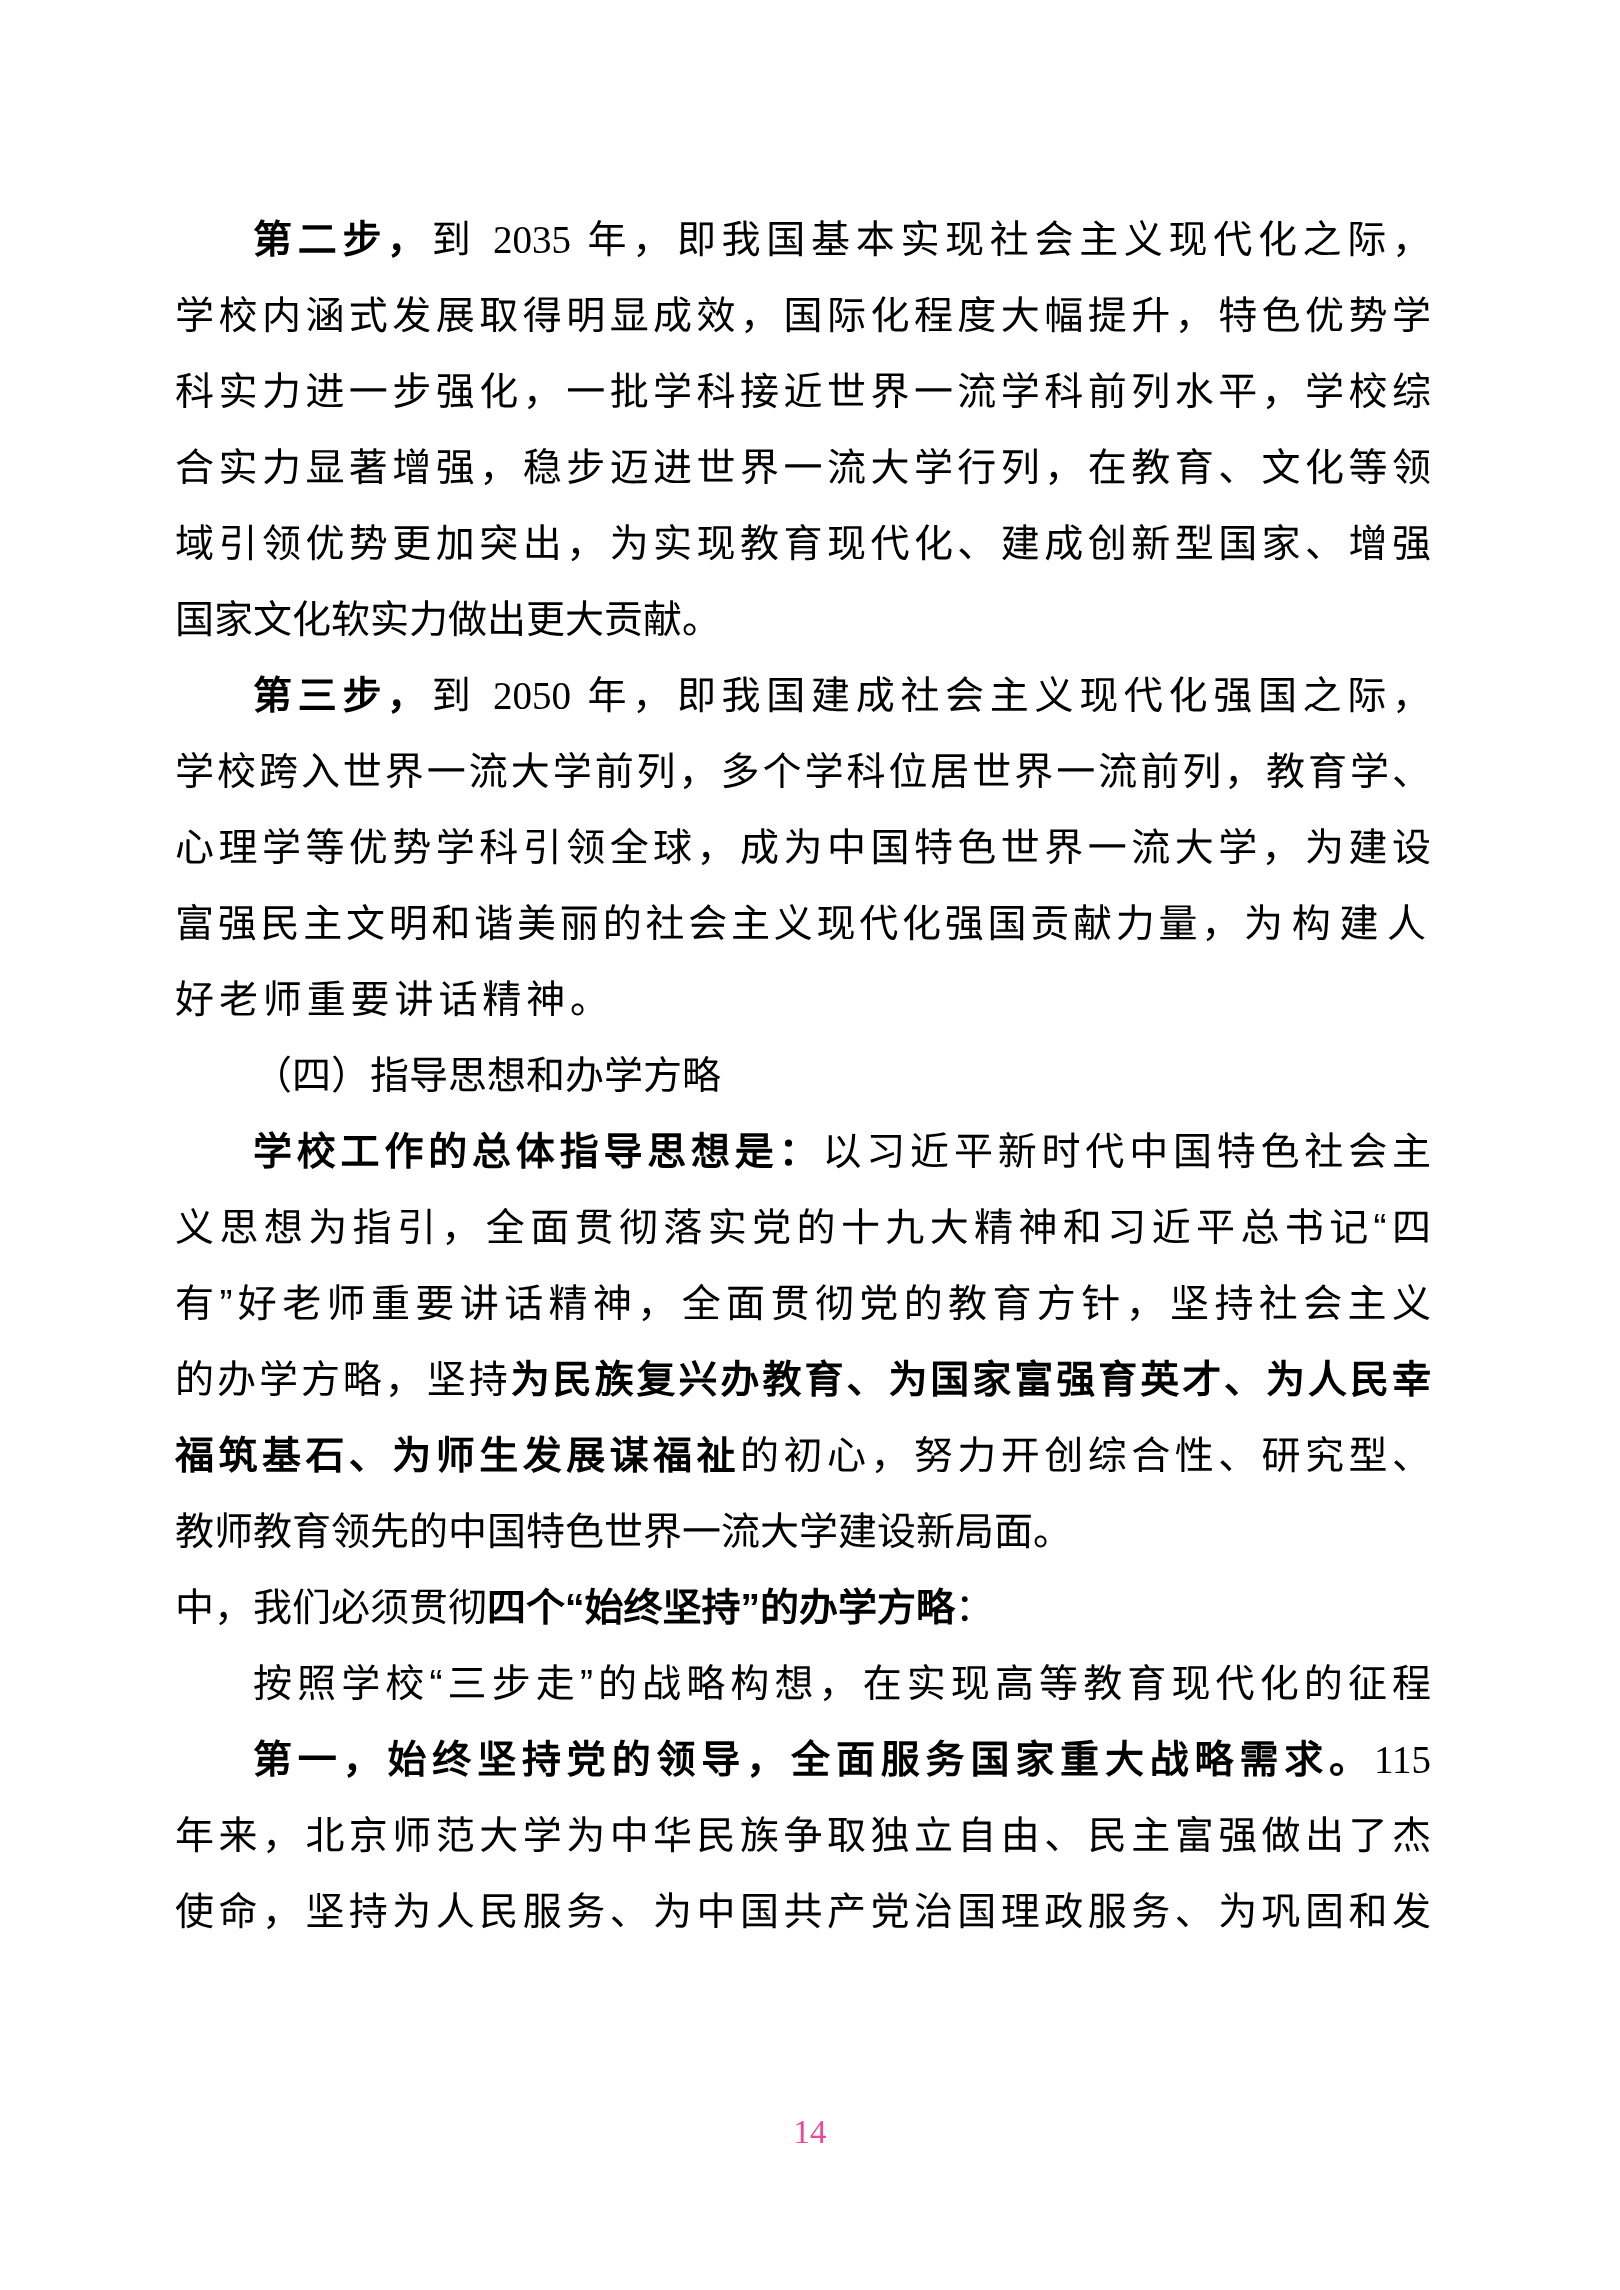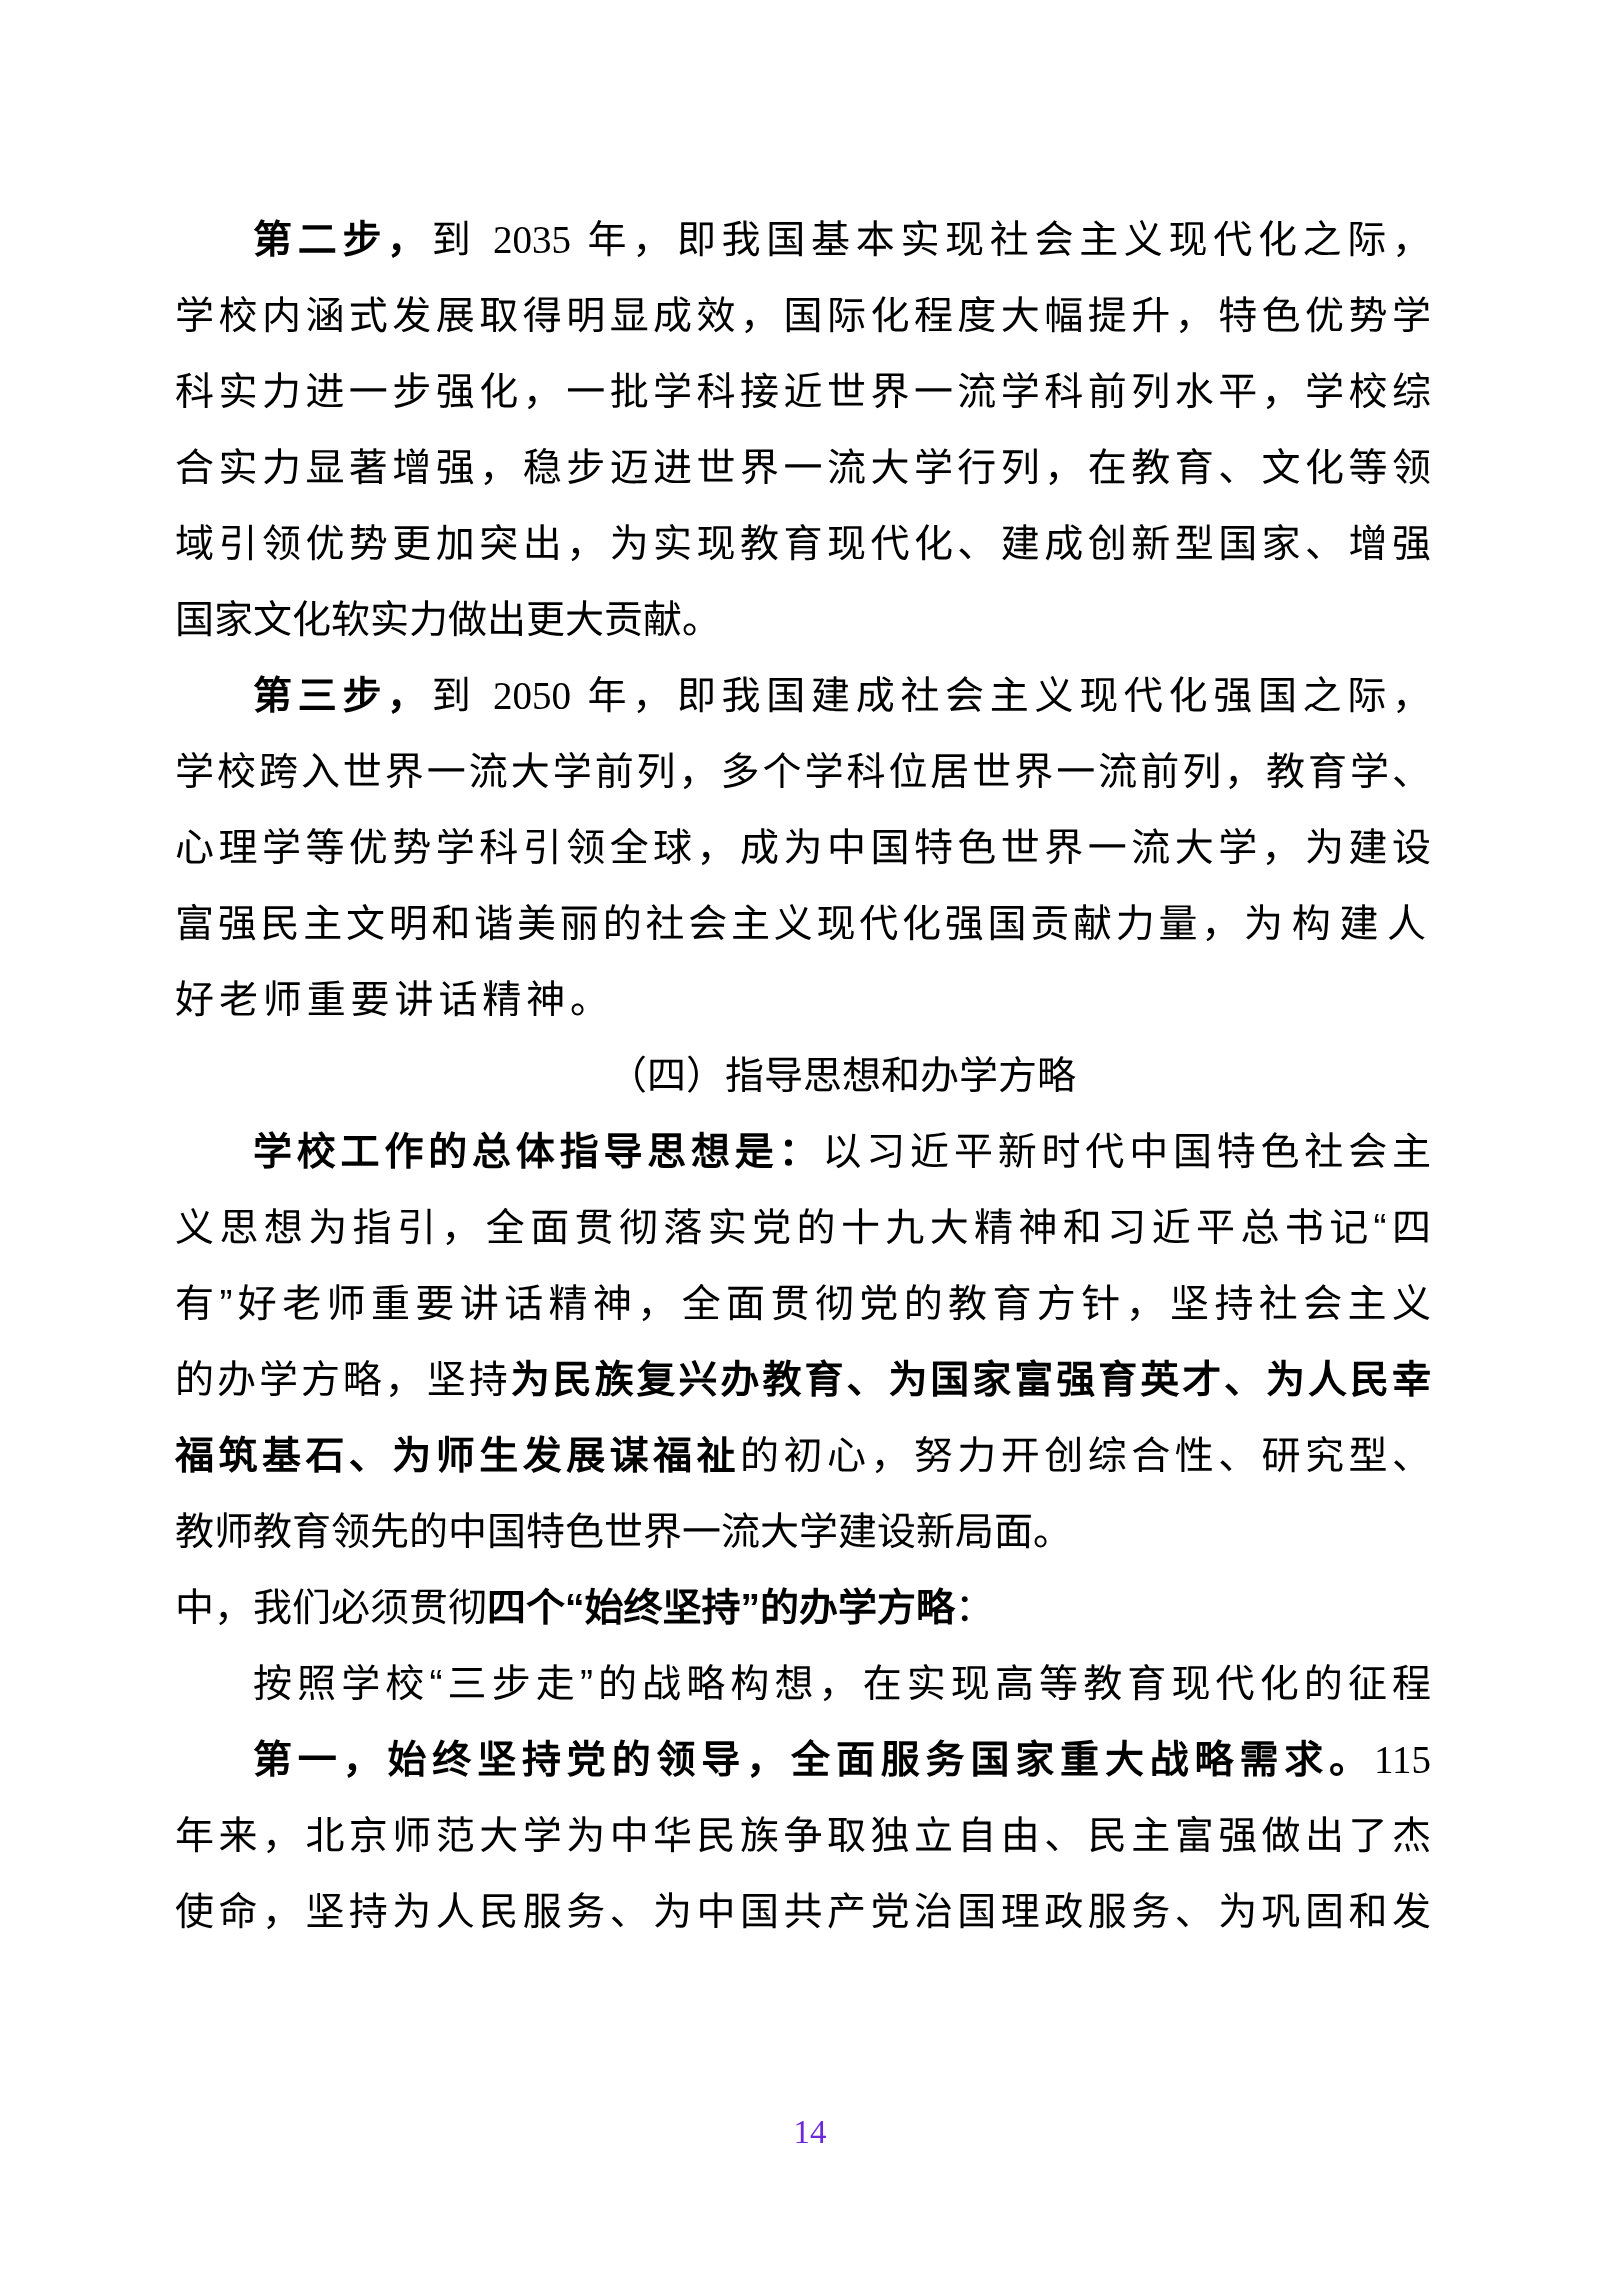--- a/index.html
+++ b/index.html
@@ -24,21 +24,20 @@
     font-size: 39px;
     line-height: 76px;
     text-align: left;
   }
   .line {
     height: 76px;
     text-align: left;
   }
   .line.indent {
     text-indent: 78px;
-    text-align: center;
   }
   .line.just {
     text-align: justify;
     text-align-last: justify;
   }
   .seg-n { font-weight: normal; }
   .seg-b { font-weight: bold; }
   .seg-num {
     font-family: "Liberation Serif", serif;
     font-weight: normal;
@@ -50,21 +49,21 @@
   }
   .page-number {
     position: absolute;
     left: 0;
     top: 2115px;
     width: 100%;
     text-align: center;
     font-family: "Liberation Serif", serif;
     font-size: 33px;
     line-height: 35px;
-    color: #6d28d9;
+    color: #ec4899;
   }
 </style>
 </head>
 <body>
 
 <div class="page">
   <div class="doc-body">
       <div class="line indent just"><span class="seg seg-b">第二步，</span><span class="seg seg-n">到 </span><span class="seg seg-num">2035</span><span class="seg seg-n"> 年，即我国基本实现社会主义现代化之际，</span></div>
       <div class="line just"><span class="seg seg-n">学校内涵式发展取得明显成效，国际化程度大幅提升，特色优势学</span></div>
       <div class="line just"><span class="seg seg-n">科实力进一步强化，一批学科接近世界一流学科前列水平，学校综</span></div>

